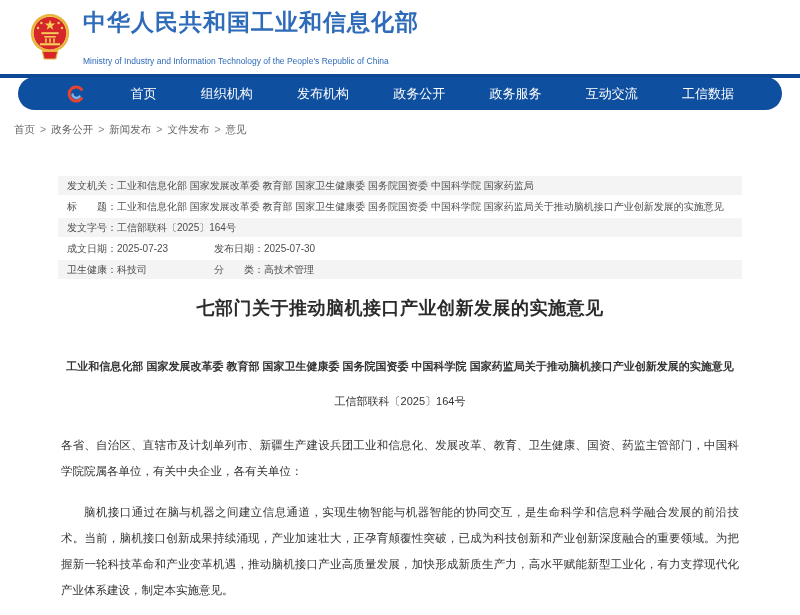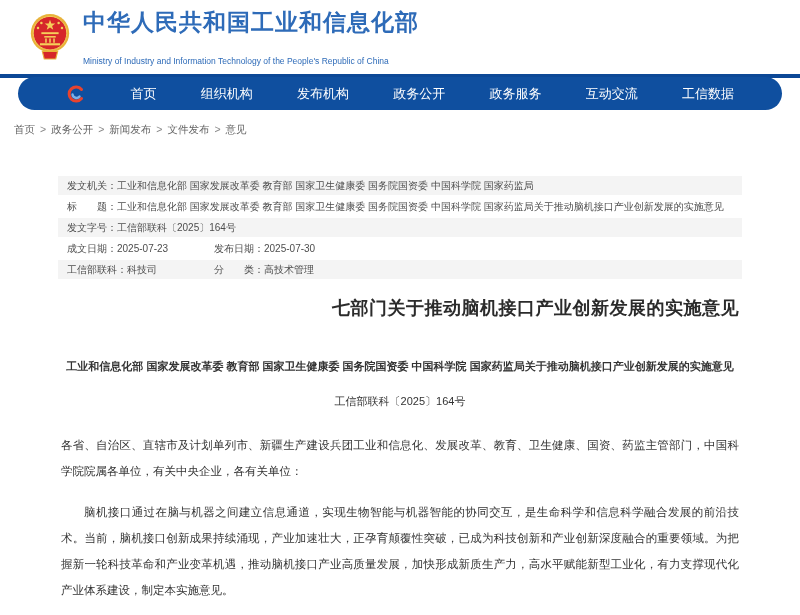--- a/index.html
+++ b/index.html
@@ -40,21 +40,21 @@
 
   
   .meta-table { width:684px; margin:31px auto 0; }
   .meta-row { display:flex; align-items:flex-start; min-height:19px; padding:3px 9px; margin-bottom:2px; font-size:10px; color:#4d4d4d; line-height:13px; }
   .meta-row.gray { background:#f4f4f4; }
   .meta-label { white-space:pre; color:#4d4d4d; }
   .meta-cell-left { width:147px; display:inline-flex; }
 
   
   .article { width:678px; margin:0 auto; }
-  .article-title { text-align:right; font-size:18px; font-weight:bold; color:#2b2b2b; margin-top:17px; letter-spacing:0.5px; }
+  .article-title { text-align:center; font-size:18px; font-weight:bold; color:#2b2b2b; margin-top:17px; letter-spacing:0.5px; }
   .article-subtitle { text-align:center; font-size:11px; font-weight:bold; color:#333; margin-top:37px; line-height:18px; }
   .doc-number { text-align:center; font-size:11px; color:#333; margin-top:19px; }
   .para { font-size:11.5px; line-height:26px; color:#333; text-align:justify; }
   .para.addressee { margin-top:23px; }
   .para.indent { text-indent:2em; }
   .para.body1 { margin-top:15px; }
 </style>
 </head>
 <body>
 
@@ -125,21 +125,21 @@
       <span class="meta-cell-left">
         <span class="meta-label">成文日期：</span>
           <span class="meta-value">2025-07-23</span>
       </span>
       <span class="meta-cell-right">
         <span class="meta-label">发布日期：</span><span class="meta-value">2025-07-30</span>
       </span>
     </div>
     <div class="meta-row gray">
       <span class="meta-cell-left">
-        <span class="meta-label">工信部联科：</span>
+        <span class="meta-label">卫生健康：</span>
           <span class="meta-value">科技司</span>
       </span>
       <span class="meta-cell-right">
         <span class="meta-label">分　　类：</span><span class="meta-value">高技术管理</span>
       </span>
     </div>
   </div>
 
   <article class="article">
     <h1 class="article-title">七部门关于推动脑机接口产业创新发展的实施意见</h1>

